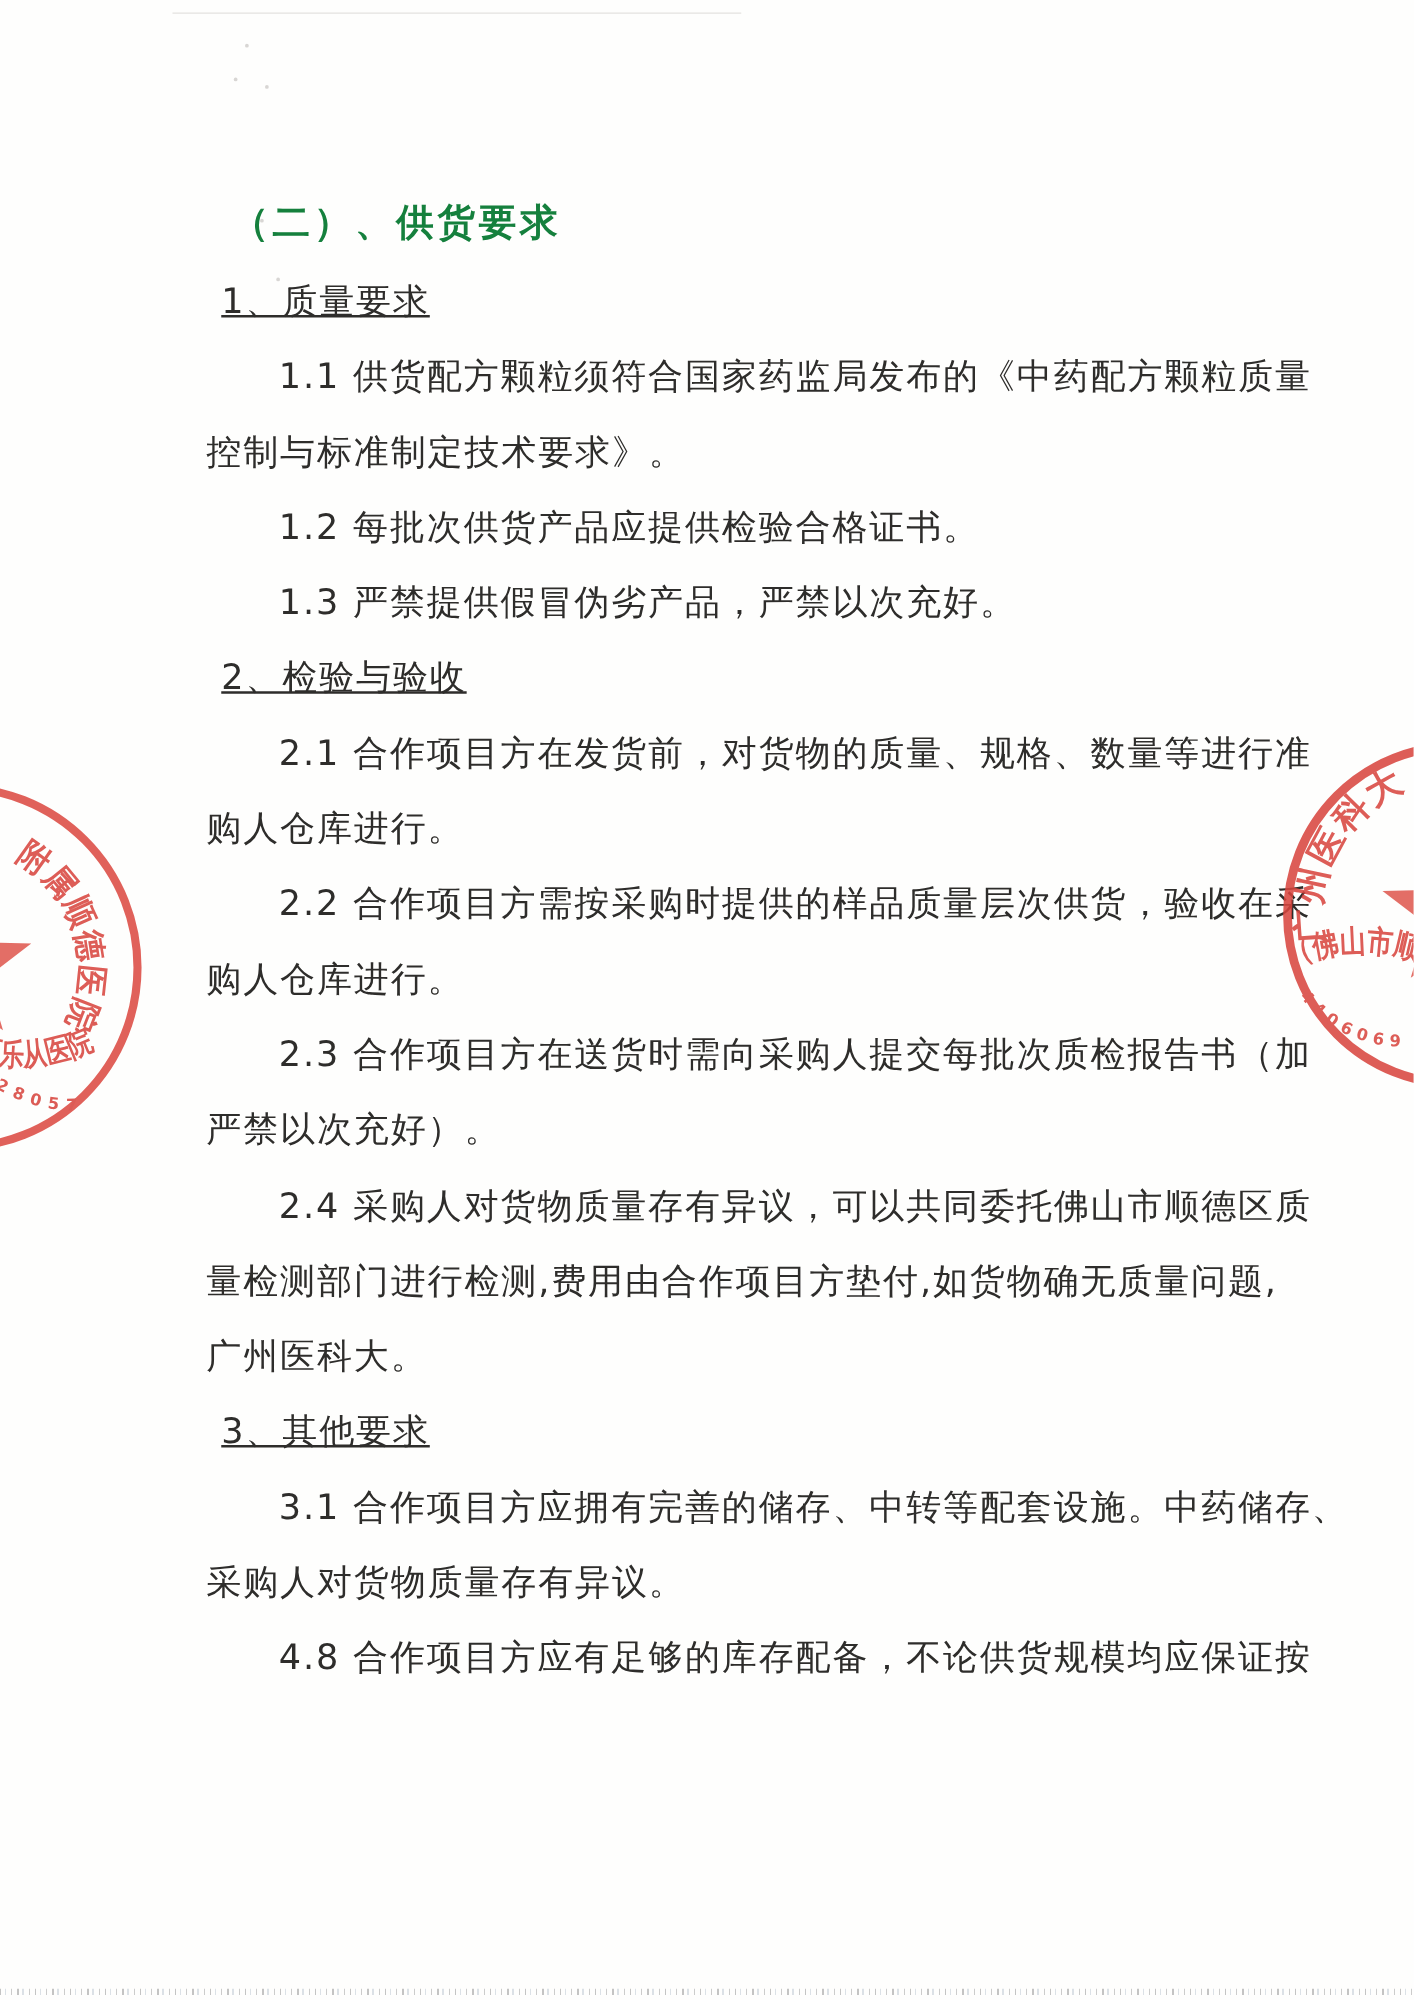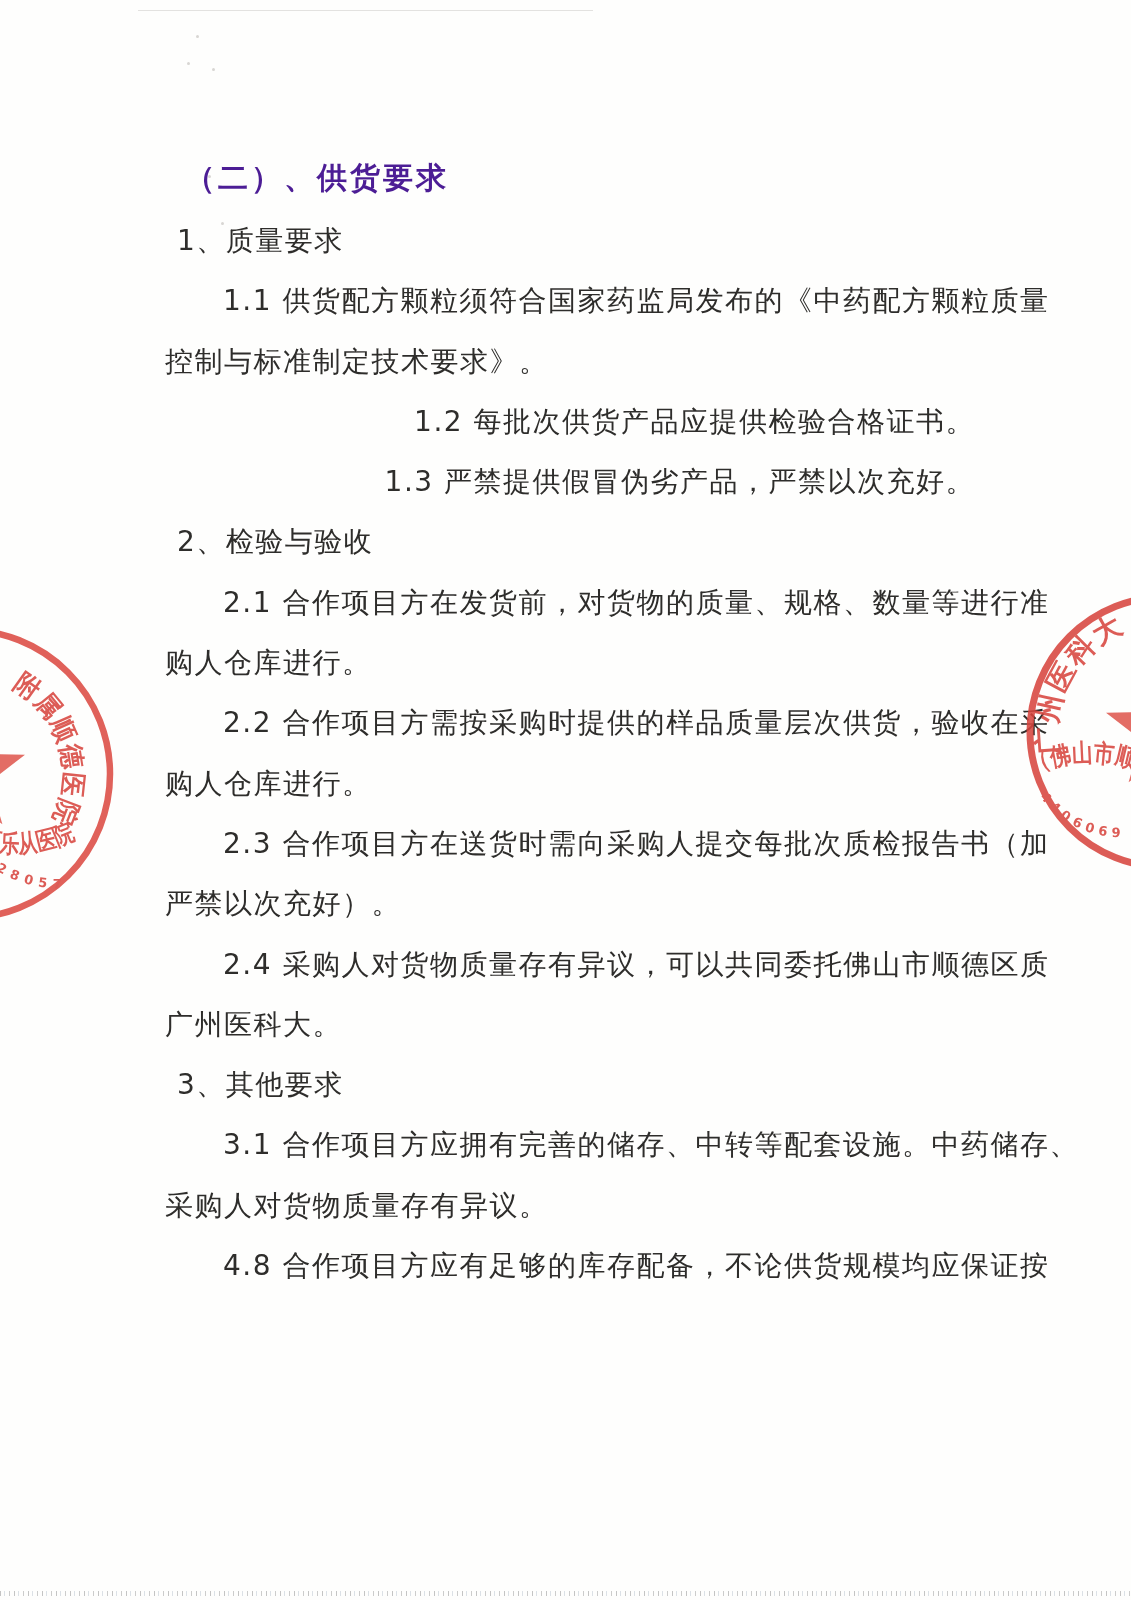--- a/index.html
+++ b/index.html
@@ -4,23 +4,23 @@
 <style>
   html,body{margin:0;padding:0;background:#ffffff;}
   .page{
     position:relative;width:1131px;height:1600px;background:#fefefdff;
     background:#fefefd;overflow:hidden;
     font-family:"DejaVu Sans","Liberation Sans",sans-serif;
   }
   
   .doc{position:absolute;left:165px;top:146px;width:810px;color:#2e2d2b;}
   .line{height:60.3px;font-size:28px;letter-spacing:1.5px;white-space:nowrap;}
-  .line.title{font-weight:700;font-size:30px;letter-spacing:3px;padding-left:20px;height:64px;margin-top:12px;color:#4c1d95;}
-  .line.item{padding-left:12px;}
-  .line.para{padding-left:58px;text-align:right;}
+  .line.title{font-weight:700;font-size:30px;letter-spacing:3px;padding-left:20px;height:64px;margin-top:12px;color:#15803d;}
+  .line.item{padding-left:12px;text-decoration:underline;}
+  .line.para{padding-left:58px;}
   .line.cont{padding-left:0;}
   
   .stamp{position:absolute;pointer-events:none;}
   .stamp svg{display:block;}
   
   .scan-top-line{position:absolute;top:10px;left:138px;width:455px;height:1px;background:#e3e2e0;}
   .speck{position:absolute;width:3px;height:3px;border-radius:50%;background:#c7c5c2;opacity:.7;}
   .scan-bottom-noise{
     position:absolute;left:0;top:1591px;width:1131px;height:5px;opacity:.5;
     background:repeating-linear-gradient(90deg,
@@ -50,20 +50,21 @@
       <div class="line para">1.2 每批次供货产品应提供检验合格证书。</div>
       <div class="line para">1.3 严禁提供假冒伪劣产品，严禁以次充好。</div>
       <div class="line item">2、检验与验收</div>
       <div class="line para">2.1 合作项目方在发货前，对货物的质量、规格、数量等进行准</div>
       <div class="line cont">购人仓库进行。</div>
       <div class="line para">2.2 合作项目方需按采购时提供的样品质量层次供货，验收在采</div>
       <div class="line cont">购人仓库进行。</div>
       <div class="line para">2.3 合作项目方在送货时需向采购人提交每批次质检报告书（加</div>
       <div class="line cont">严禁以次充好）。</div>
       <div class="line para">2.4 采购人对货物质量存有异议，可以共同委托佛山市顺德区质</div>
+      <div class="line cont">量检测部门进行检测,费用由合作项目方垫付,如货物确无质量问题,</div>
       <div class="line cont">广州医科大。</div>
       <div class="line item">3、其他要求</div>
       <div class="line para">3.1 合作项目方应拥有完善的储存、中转等配套设施。中药储存、</div>
       <div class="line cont">采购人对货物质量存有异议。</div>
       <div class="line para">4.8 合作项目方应有足够的库存配备，不论供货规模均应保证按</div>
     </div>
 
   <div class="stamp" style="left:-180px;top:618px;">
     <svg width="330" height="330" viewBox="0 0 330 330">
       <g opacity="0.87" fill="none">

